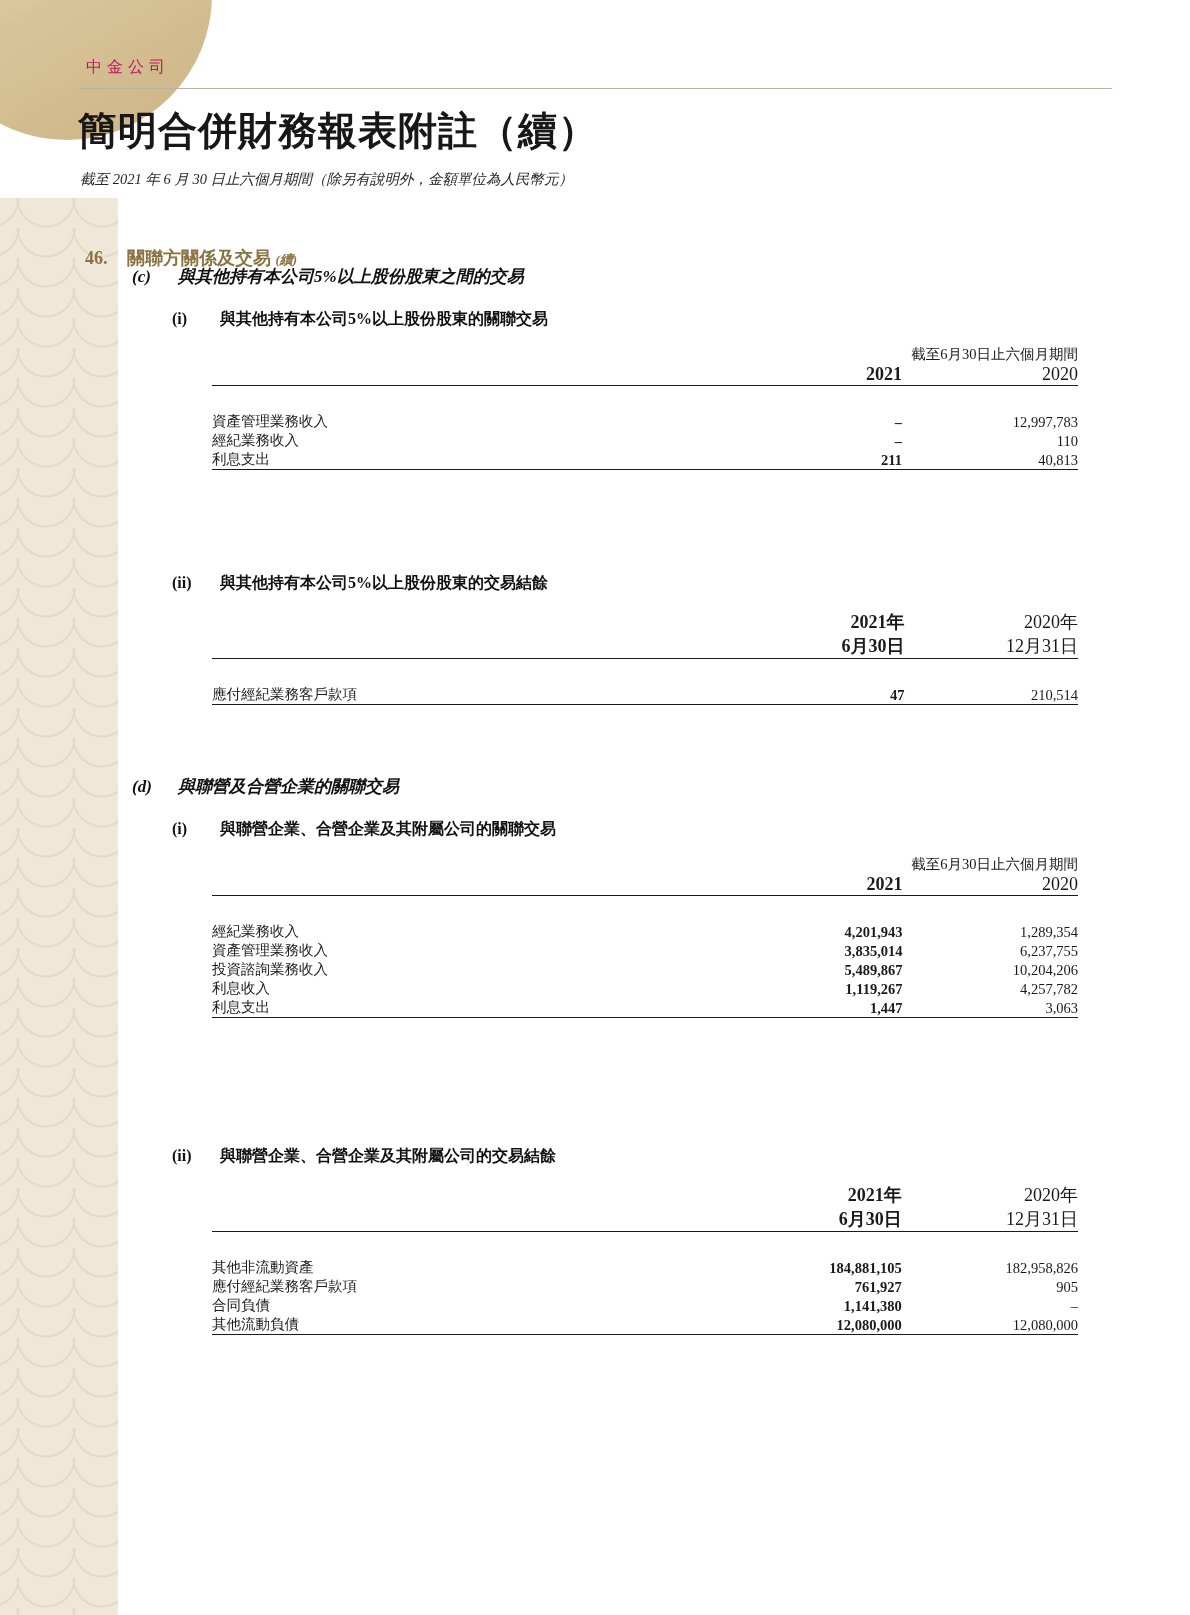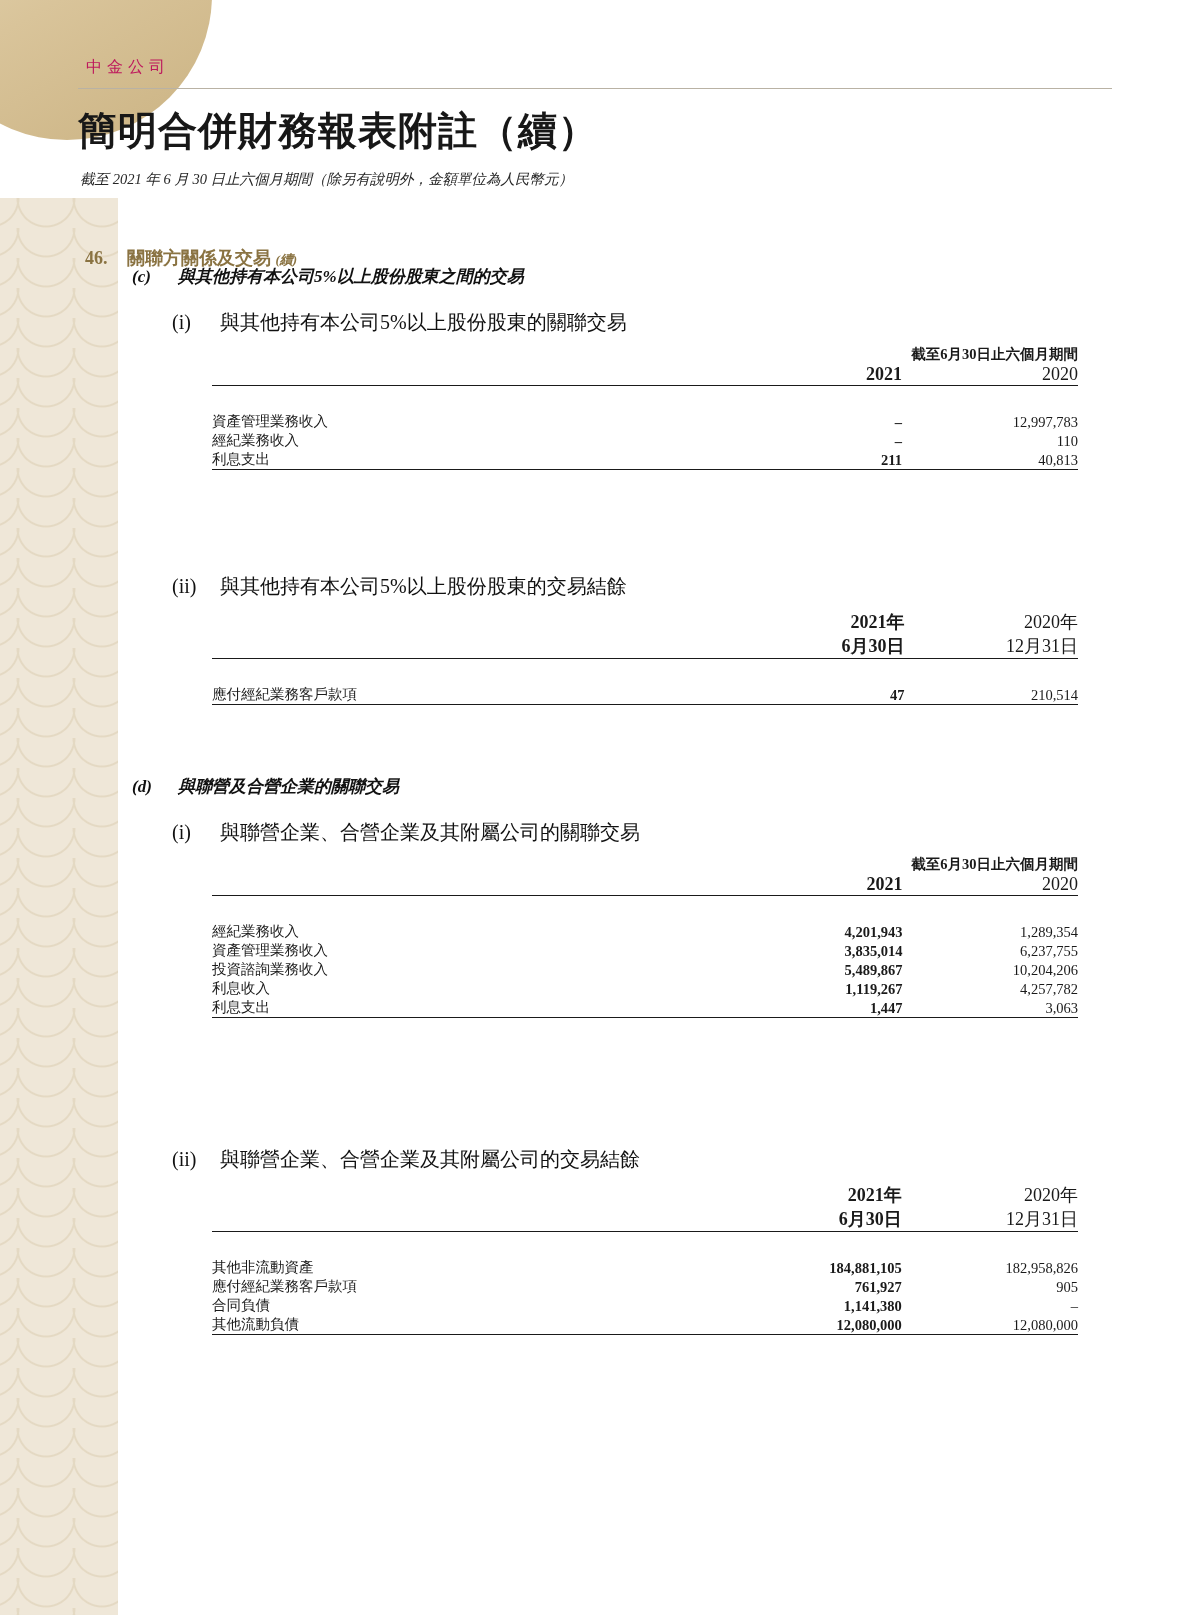--- a/index.html
+++ b/index.html
@@ -106,22 +106,22 @@
 
   .lvl-c {
     position: absolute;
     font-size: 17px;
     font-weight: bold;
     font-style: italic;
     color: #111;
   }
   .lvl-i {
     position: absolute;
-    font-size: 20px;
-    font-weight: normal;
+    font-size: 16px;
+    font-weight: bold;
     color: #111;
   }
   .lvl-i .marker {
     display: inline-block;
     width: 48px;
   }
   .lvl-c .marker {
     display: inline-block;
     width: 46px;
   }
@@ -135,21 +135,21 @@
   table.fin td, table.fin th {
     padding: 0;
     vertical-align: bottom;
   }
   .c-label { width: 628px; text-align: left; padding: 5px 0 5px 0; font-weight: normal; }
   .c-val1  { width: 200px; text-align: right; font-weight: bold; padding: 5px 0; }
   .c-val2  { width: 200px; text-align: right; padding: 5px 0; }
 
   .span-head {
     text-align: right;
-    font-weight: bold;
+    font-weight: normal;
     font-size: 14.5px;
     padding-bottom: 4px;
   }
   .hdr-row td { font-size: 18px; padding-bottom: 6px; }
   .hdr-row .c-val1 { font-weight: bold; }
   .hdr-row .c-val2 { font-weight: normal; }
   .rule-bottom td { border-bottom: 1px solid #1a1a1a; }
   .spacer-row td { height: 26px; }
 </style>
 </head>

